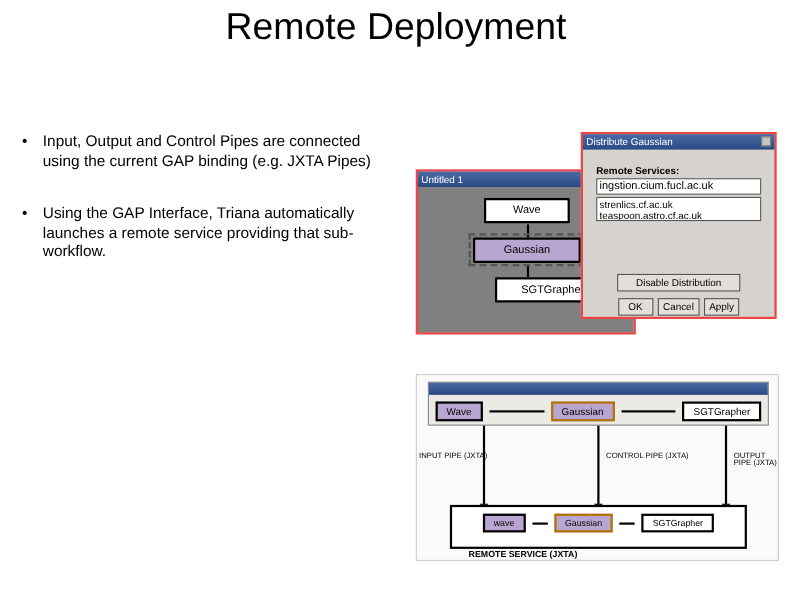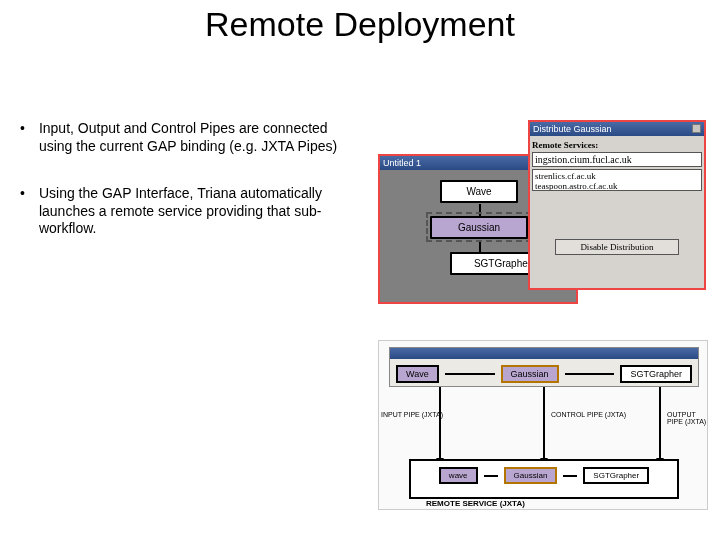--- a/index.html
+++ b/index.html
@@ -104,24 +104,23 @@
     position: absolute;
     border: 2px dashed #555;
     pointer-events: none;
   }
   
   .dist-win {
     left: 150px; top: 0;
     width: 178px; height: 170px;
   }
   .dist-win .body {
-    padding: 2px;
+    padding: 12px;
     font-size: 9px;
     height: calc(100% - 14px);
-    font-family: Liberation Serif, serif;
   }
   .dist-label { margin: 2px 0 2px 0; font-weight: bold; font-size: 9px; }
   .dist-select {
     width: 100%;
     border: 1px solid #555;
     background: #fff;
     font-size: 10px;
     padding: 1px 2px;
     margin-bottom: 2px;
   }
@@ -144,21 +143,21 @@
   }
   .dist-btnrow {
     display: flex;
     gap: 4px;
     margin-top: 6px;
     justify-content: center;
   }
   .dist-btnrow .dist-btn { min-width: 32px; }
   .dist-disable {
     margin: 48px auto 4px;
-    width: 124px;
+    width: 112px;
   }
   
   .fig2 {
     position: absolute;
     left: 378px;
     top: 340px;
     width: 330px;
     height: 170px;
     border: 1px solid #ccc;
     background: #fafafa;
@@ -272,20 +271,25 @@
       <span class="winbtns"><span></span></span>
     </div>
     <div class="body">
       <div class="dist-label">Remote Services:</div>
       <div class="dist-select">ingstion.cium.fucl.ac.uk</div>
       <div class="dist-list">
         <div>strenlics.cf.ac.uk</div>
         <div>teaspoon.astro.cf.ac.uk</div>
       </div>
       <div class="dist-btn dist-disable">Disable Distribution</div>
+      <div class="dist-btnrow">
+        <div class="dist-btn">OK</div>
+        <div class="dist-btn">Cancel</div>
+        <div class="dist-btn">Apply</div>
+      </div>
     </div>
   </div>
 </div>
 
 <div class="fig2">
   <div class="topwin">
     <div class="toptitle"></div>
     <div class="toprow">
       <div class="chip purple">Wave</div>
       <div class="connector"></div>

